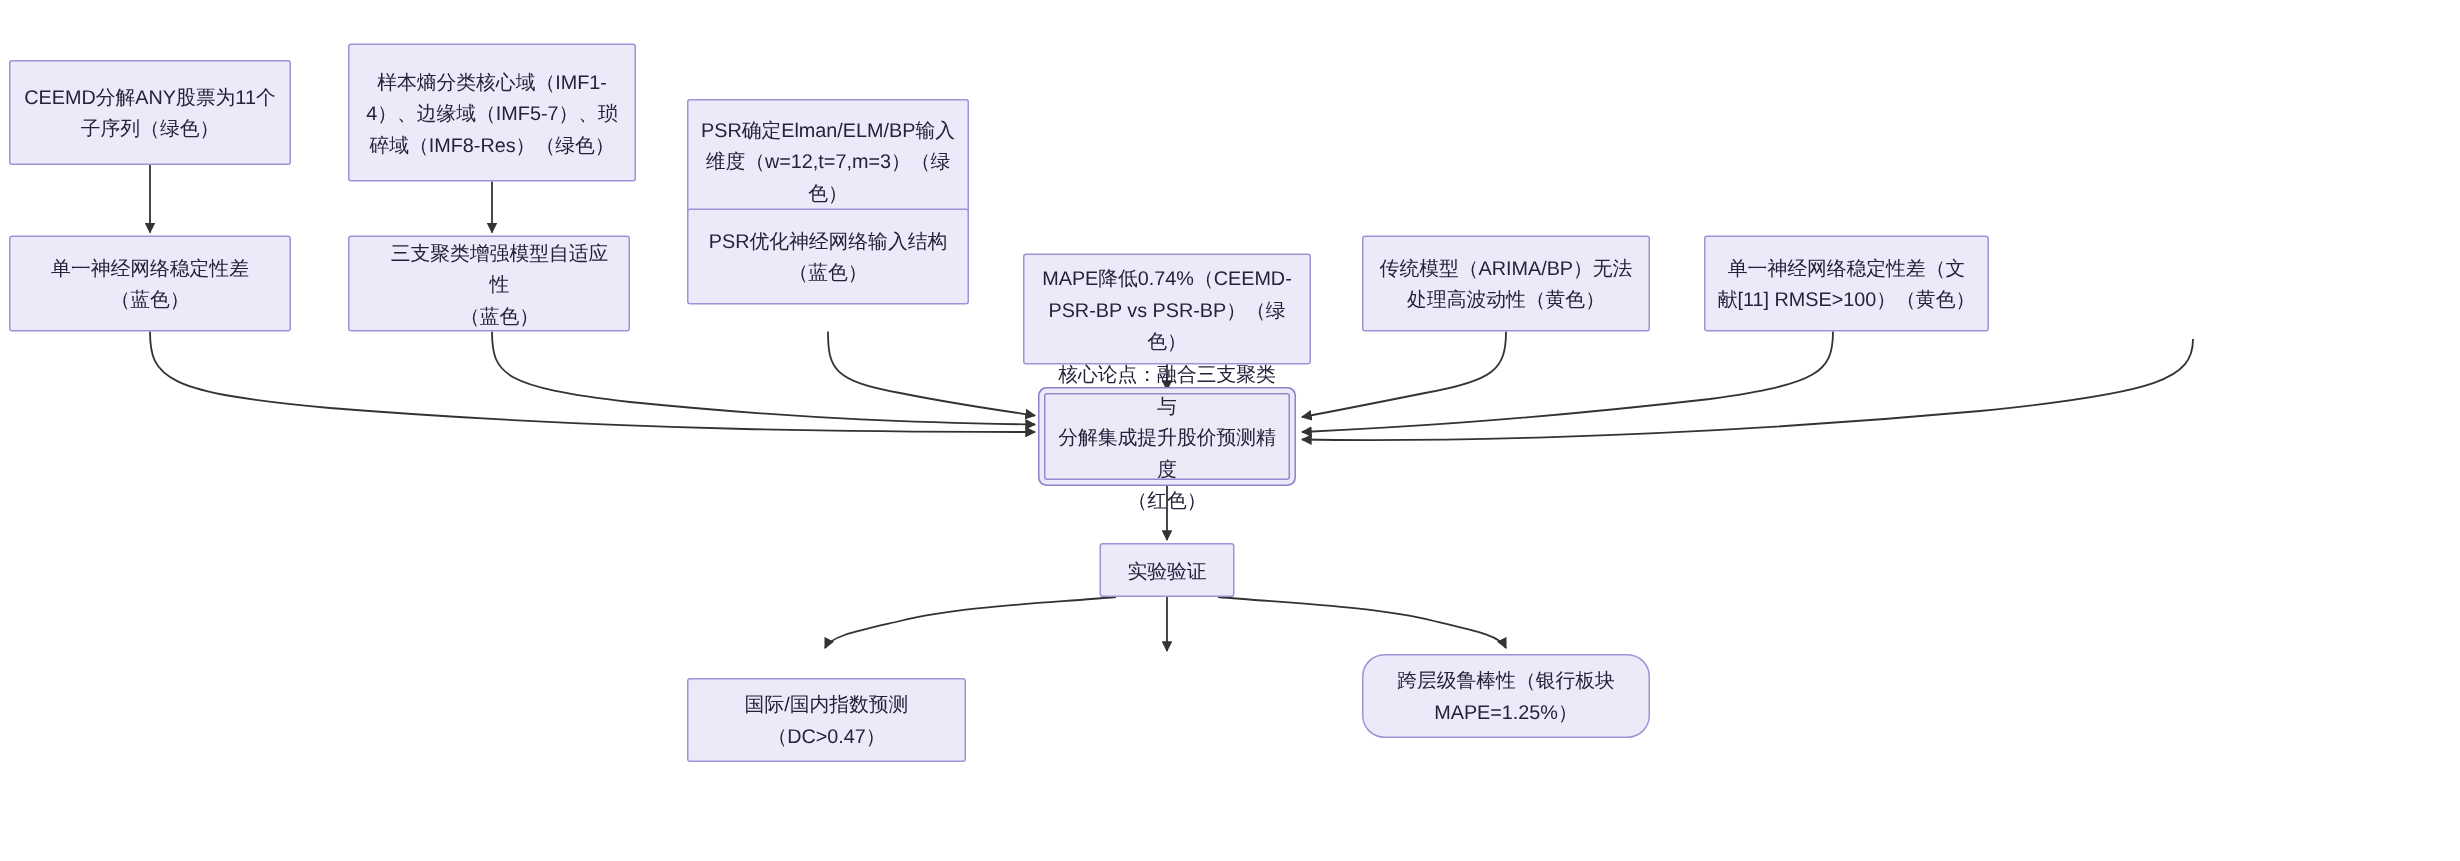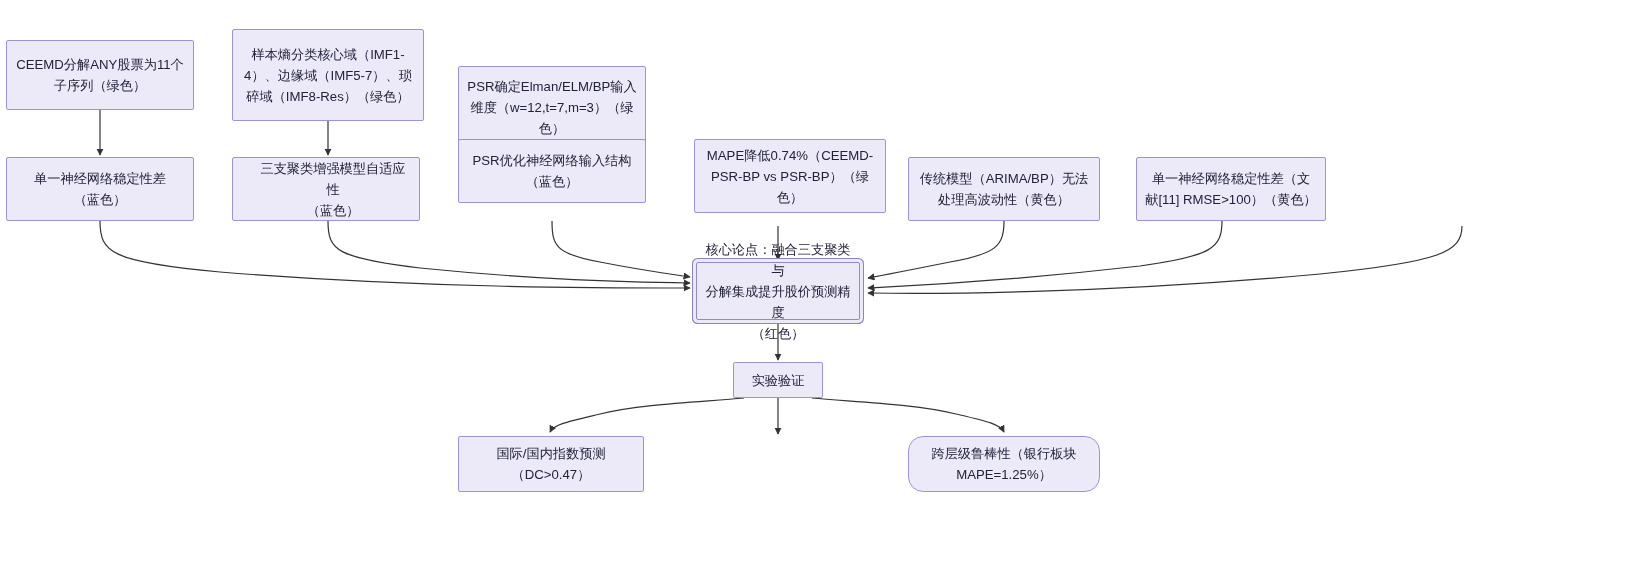--- a/index.html
+++ b/index.html
@@ -133,21 +133,21 @@
   <div class="node" style="left:232px; top:157px; width:188px; height:64px;padding-left:22px;">
     <span class="label">三支聚类增强模型自适应性
 （蓝色）</span>
   </div>
 
   <div class="node" style="left:458px; top:139px; width:188px; height:64px;">
     <span class="label">PSR优化神经网络输入结构
 （蓝色）</span>
   </div>
 
-  <div class="node" style="left:682px; top:139px; width:192px; height:74px;margin-left:12px;">
+  <div class="node" style="left:682px; top:169px; width:192px; height:74px;">
     <span class="label">MAPE降低0.74%（CEEMD-
 PSR-BP vs PSR-BP）（绿
 色）</span>
   </div>
 
   <div class="node" style="left:908px; top:157px; width:192px; height:64px;">
     <span class="label">传统模型（ARIMA/BP）无法
 处理高波动性（黄色）</span>
   </div>
 
@@ -160,21 +160,21 @@
   <div class="node core" style="left:696px; top:262px; width:164px; height:58px;text-align:center;">
     <span class="label">核心论点：融合三支聚类与
 分解集成提升股价预测精度
 （红色）</span>
   </div>
 
   <div class="node" style="left:733px; top:362px; width:90px; height:36px;">
     <span class="label">实验验证</span>
   </div>
 
-  <div class="node" style="left:458px; top:436px; width:186px; height:56px;">
+  <div class="node" style="left:458px; top:452px; width:186px; height:56px;">
     <span class="label">国际/国内指数预测
 （DC&gt;0.47）</span>
   </div>
 
 
   <div class="node" style="left:908px; top:436px; width:192px; height:56px;border-radius:15px;">
     <span class="label">跨层级鲁棒性（银行板块
 MAPE=1.25%）</span>
   </div>
 

